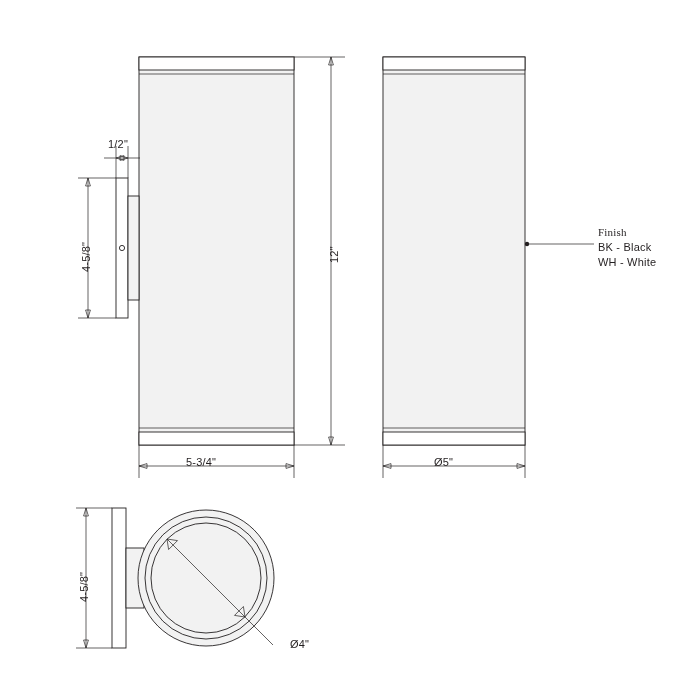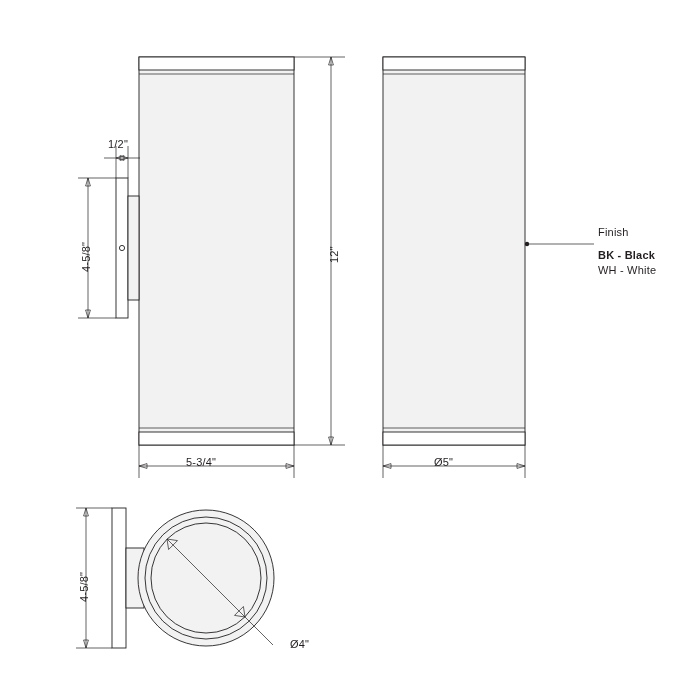--- a/index.html
+++ b/index.html
@@ -147,18 +147,18 @@
 
   <div class="lbl" style="left:186px; top:456px;">5-3/4"</div>
 
   <div class="lbl" style="left:434px; top:456px;">Ø5"</div>
 
   <div class="lbl vert" style="left:78px; top:602px;">4-5/8"</div>
 
   <div class="lbl" style="left:290px; top:638px;">Ø4"</div>
 
   <div style="position:absolute; left:598px; top:226px;">
-    <div class="lbl" style="position:static;">Finish</div>
-    <div class="lbl" style="position:static; margin-top:11px;font-weight:bold;">BK - Black</div>
+    <div class="lbl" style="position:static;font-family:Liberation Serif, serif;">Finish</div>
+    <div class="lbl" style="position:static; margin-top:3px;">BK - Black</div>
     <div class="lbl" style="position:static; margin-top:3px;text-align:right;">WH - White</div>
   </div>
 
 </div>
 
 </body></html>

